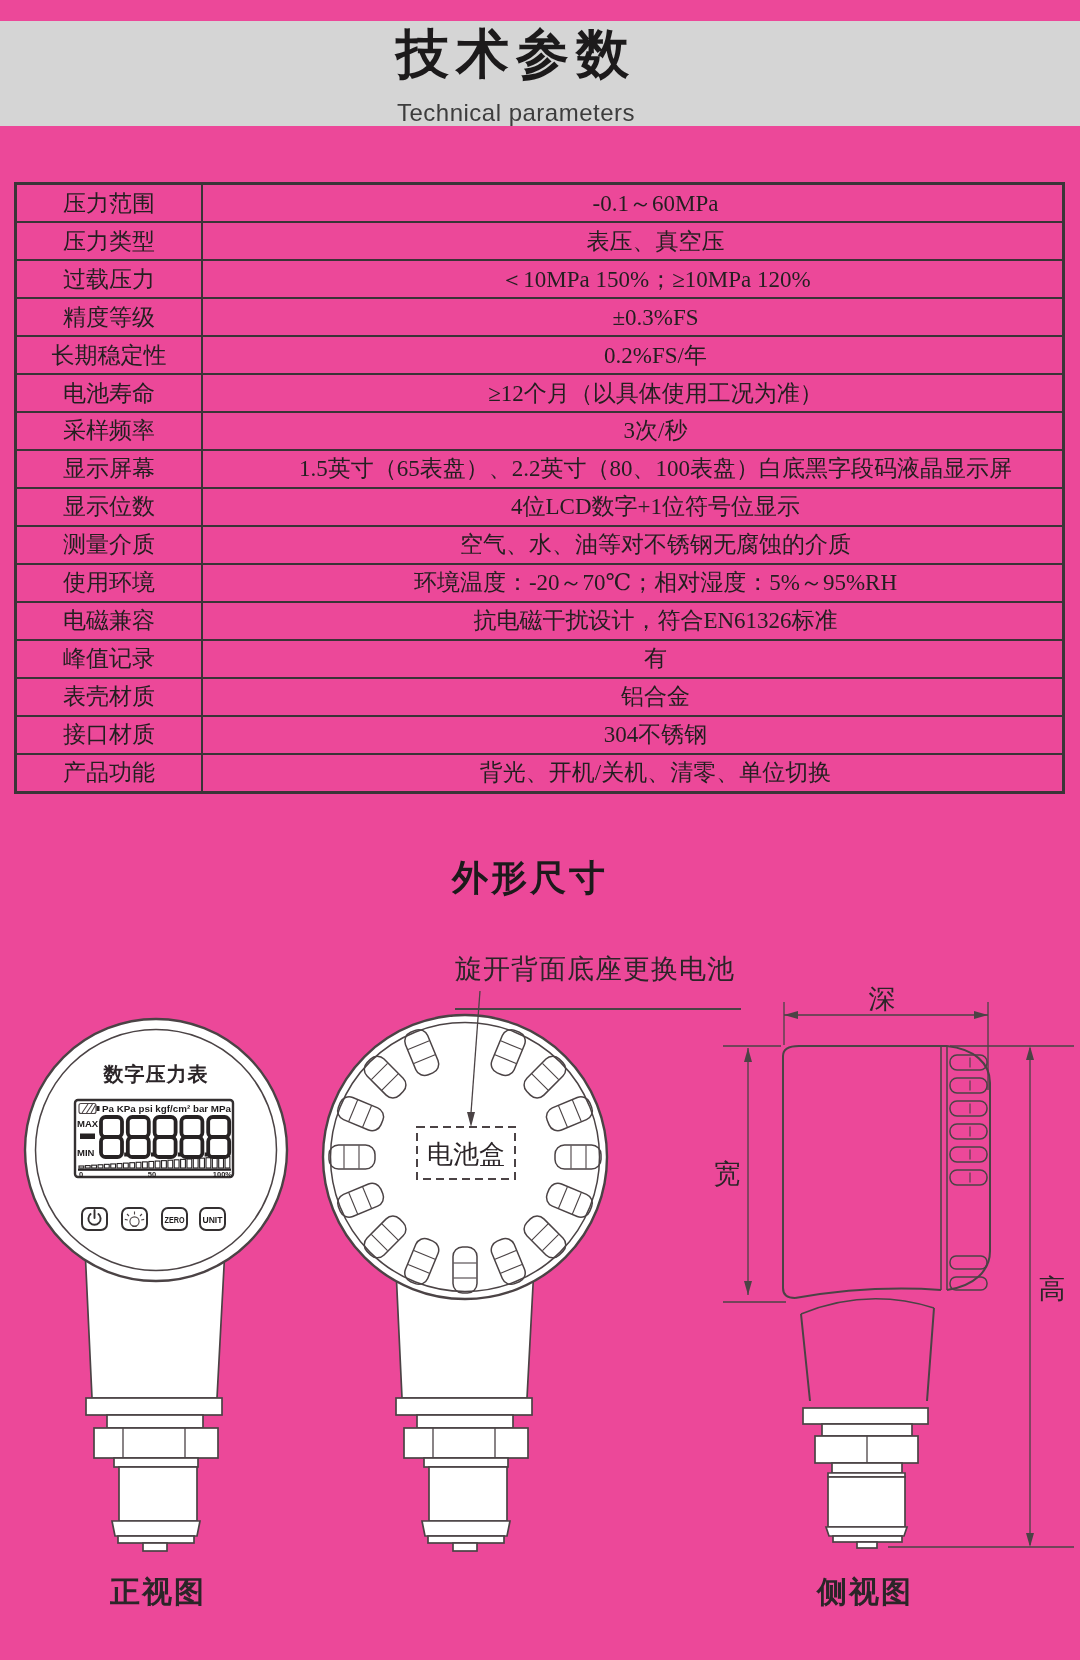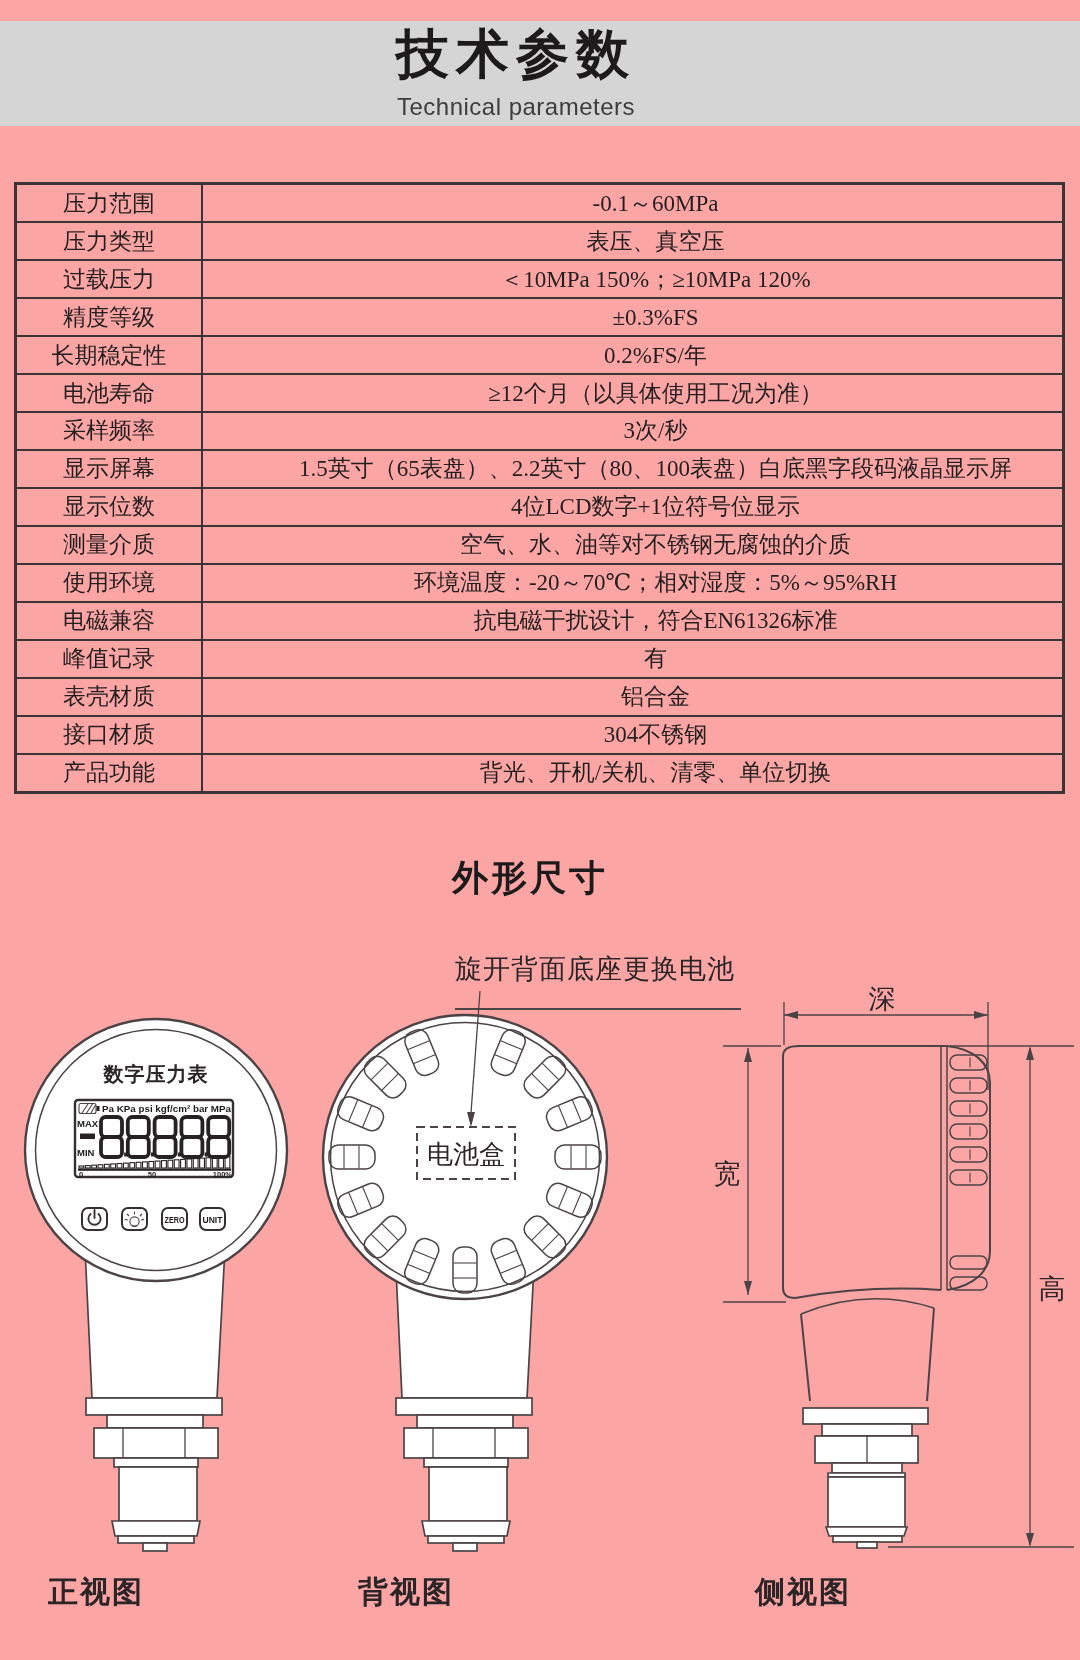--- a/index.html
+++ b/index.html
@@ -1,33 +1,33 @@
 <!DOCTYPE html>
 <html><head>
 <meta charset="utf-8">
 <style>
   html,body{margin:0;padding:0;background:#fff;}
-  .page{position:relative;width:1080px;height:1660px;background:#fca5a5;overflow:hidden;
+  .page{position:relative;width:1080px;height:1660px;background:#ec4899;overflow:hidden;
         font-family:"Liberation Sans",sans-serif;color:#2b2528;}
   .band{position:absolute;left:0;top:21px;width:1080px;height:105px;background:#d5d5d5;}
   .titleblock{position:absolute;left:0;top:23px;width:1032px;text-align:center;}
   .titleblock h1{margin:0;font-size:53px;font-weight:bold;letter-spacing:7px;line-height:62px;color:#1c1a1b;}
-  .subtitle{margin-top:8px;font-size:24px;color:#3d3d3d;letter-spacing:.5px;}
+  .subtitle{margin-top:14px;font-size:24px;color:#3d3d3d;letter-spacing:.5px;}
   table.spec{position:absolute;left:14px;top:182px;width:1051px;height:612px;border-collapse:collapse;
         table-layout:fixed;font-family:"Liberation Serif","DejaVu Serif",serif;font-size:23px;color:#231f20;
         border:3px solid #3a3437;}
   table.spec tr{border-top:2px solid #3a3437;}
   table.spec th{width:184px;border-right:2px solid #3a3437;font-weight:normal;text-align:center;
         padding:0;line-height:1;}
   table.spec td{padding:0 6px 0 52px;text-align:center;line-height:1;white-space:nowrap;overflow:hidden;}
   .sectitle{position:absolute;left:0;top:854px;width:1060px;text-align:center;
         font-size:36px;font-weight:bold;letter-spacing:3px;color:#1c1a1b;}
   .annot{position:absolute;left:455px;top:951px;font-family:"Liberation Serif","DejaVu Serif",serif;
         font-size:27px;letter-spacing:1px;color:#2b2528;border-bottom:2px solid #4b4345;padding:0 6px 21px 0;}
-  .caption{position:absolute;top:1572px;width:220px;text-align:left;
+  .caption{position:absolute;top:1572px;width:220px;text-align:center;
         font-family:"Liberation Serif","DejaVu Serif",serif;font-weight:bold;font-size:30px;letter-spacing:2px;color:#2b2528;}
   #cap-front{left:48px}
   #cap-back{left:358px}
   #cap-side{left:755px}
   svg.draw{position:absolute;left:0;top:930px;width:1080px;height:730px;}
   .ln{fill:none;stroke:#4b4345;stroke-width:2;}
   .fw{fill:#ffffff;stroke:#4b4345;stroke-width:1.7;}
   .fdial{fill:#ffffff;stroke:#4b4345;stroke-width:2.4;}
   .thin{fill:none;stroke:#4b4345;stroke-width:1.5;}
   .dim{fill:none;stroke:#4b4345;stroke-width:1.3;}
@@ -402,16 +402,15 @@
       <g>
         <path class="dim" d="M1030,1048 V1545 M950,1046 H1074 M888,1547 H1074"></path>
         <polygon class="ah" points="1030,1046 1026,1060 1034,1060"></polygon>
         <polygon class="ah" points="1030,1547 1026,1533 1034,1533"></polygon>
         <text class="zh" x="1052" y="1298" font-size="27" text-anchor="middle">高</text>
       </g>
     </g>
   </svg>
 
   <div class="caption" id="cap-front">正视图</div>
-  <div class="caption" id="cap-back">背视图</div>
   <div class="caption" id="cap-side">侧视图</div>
 
 </div>
 
 </body></html>

